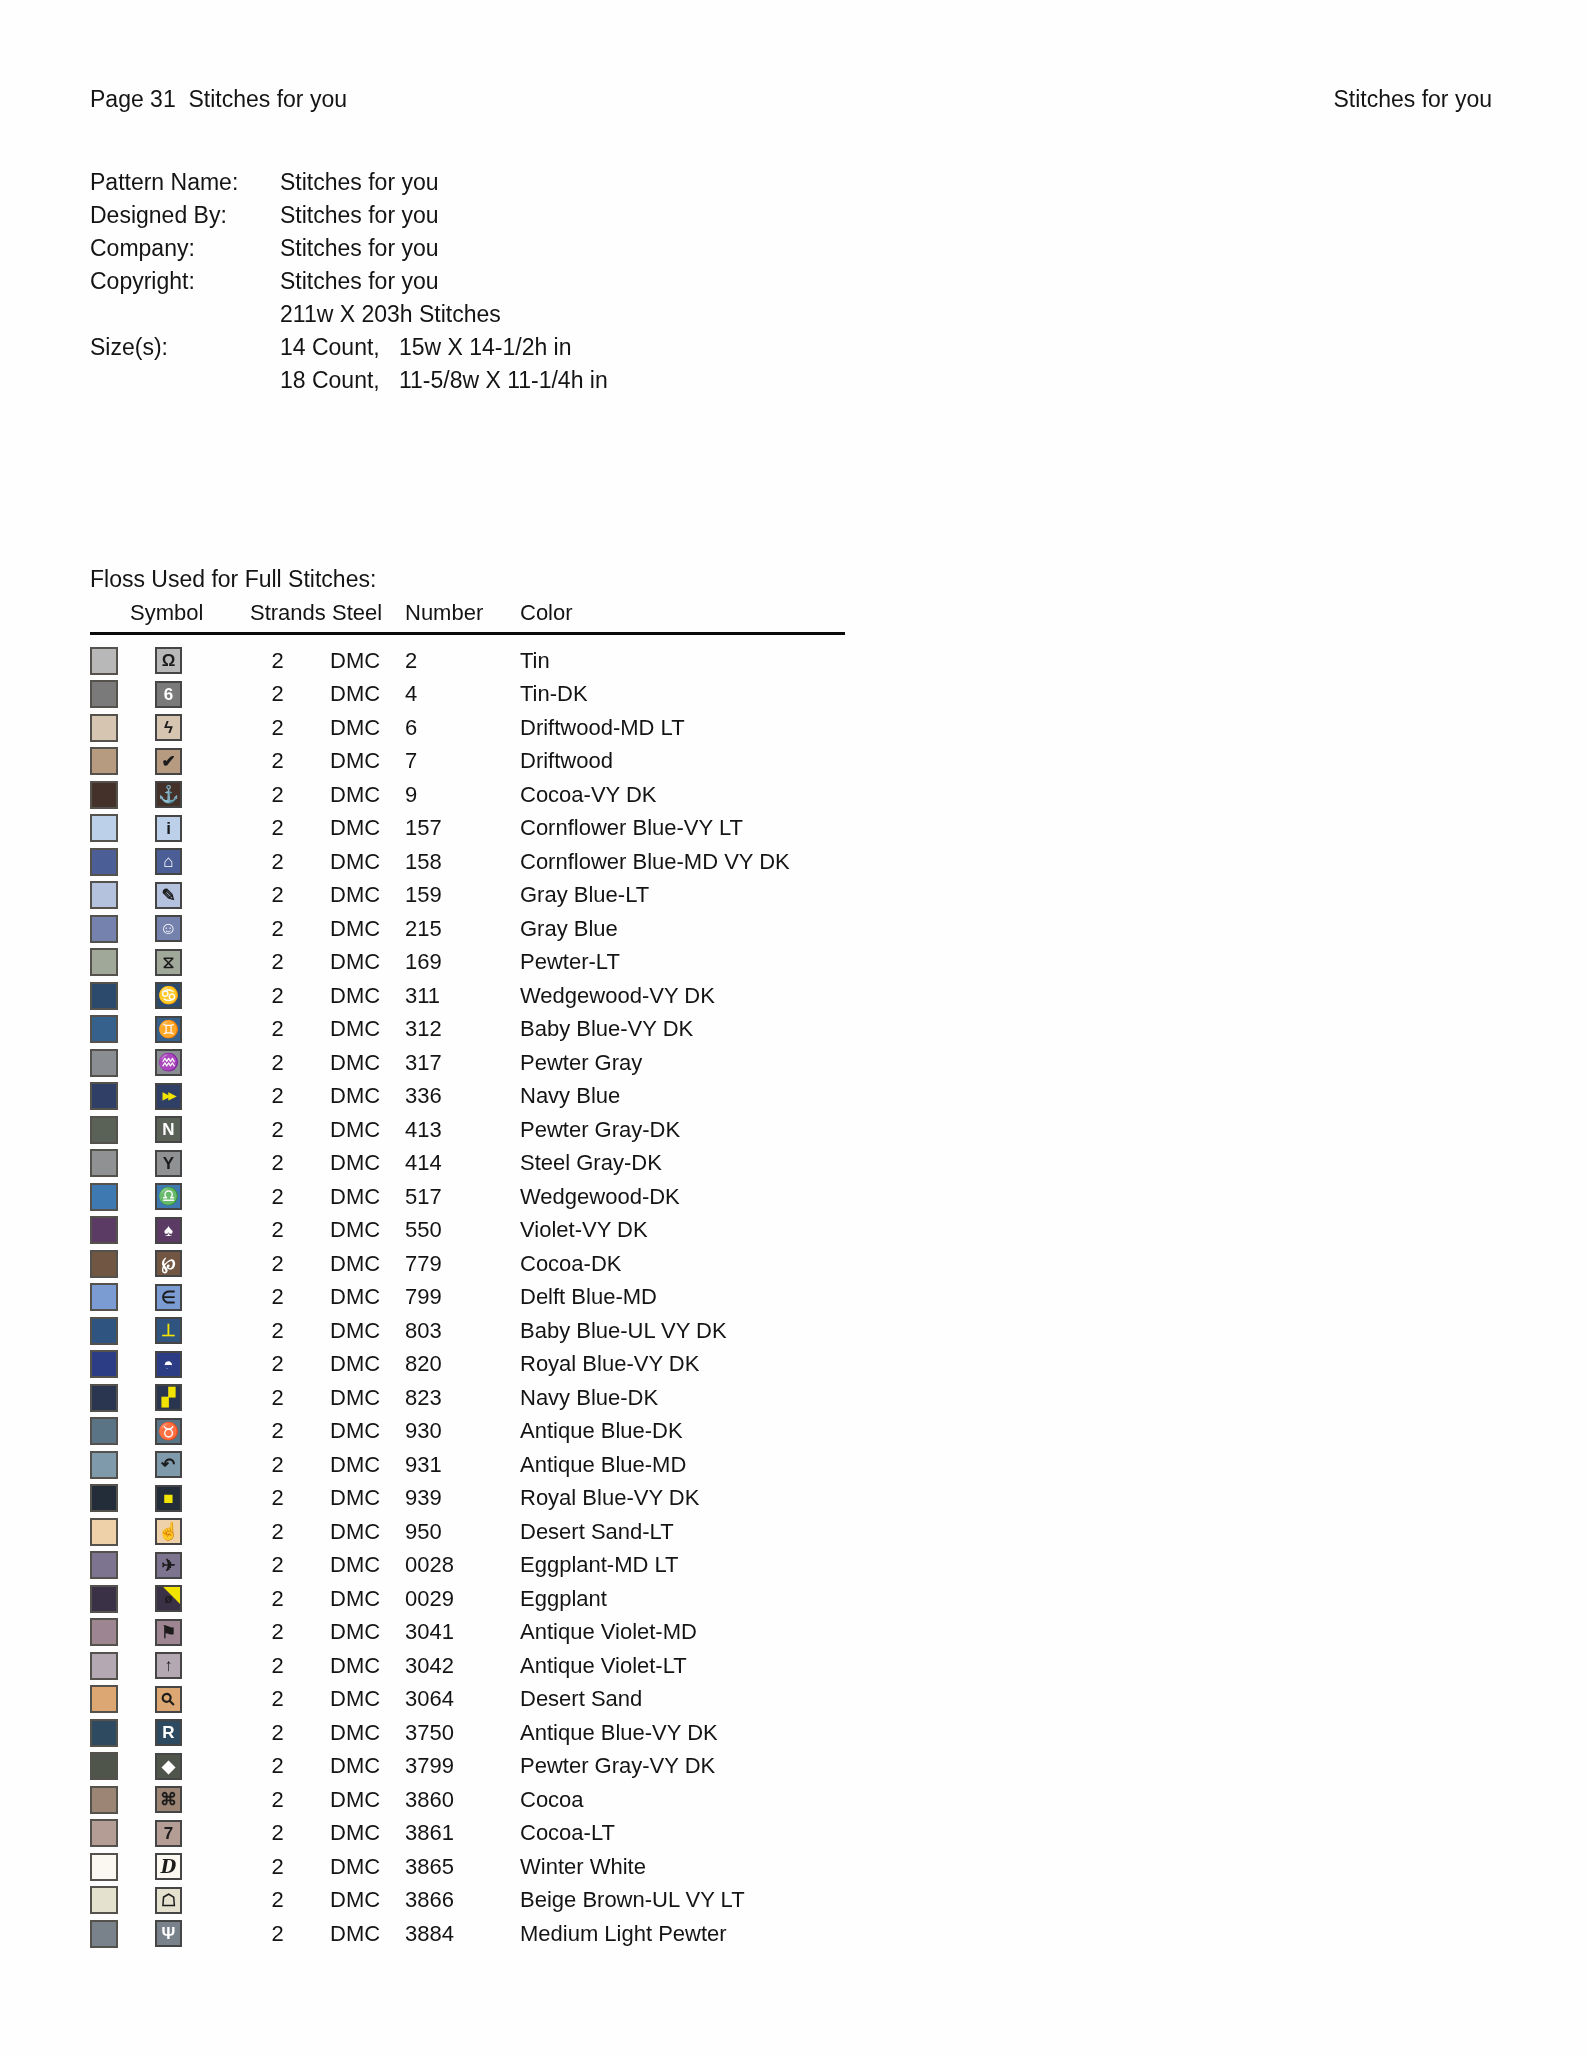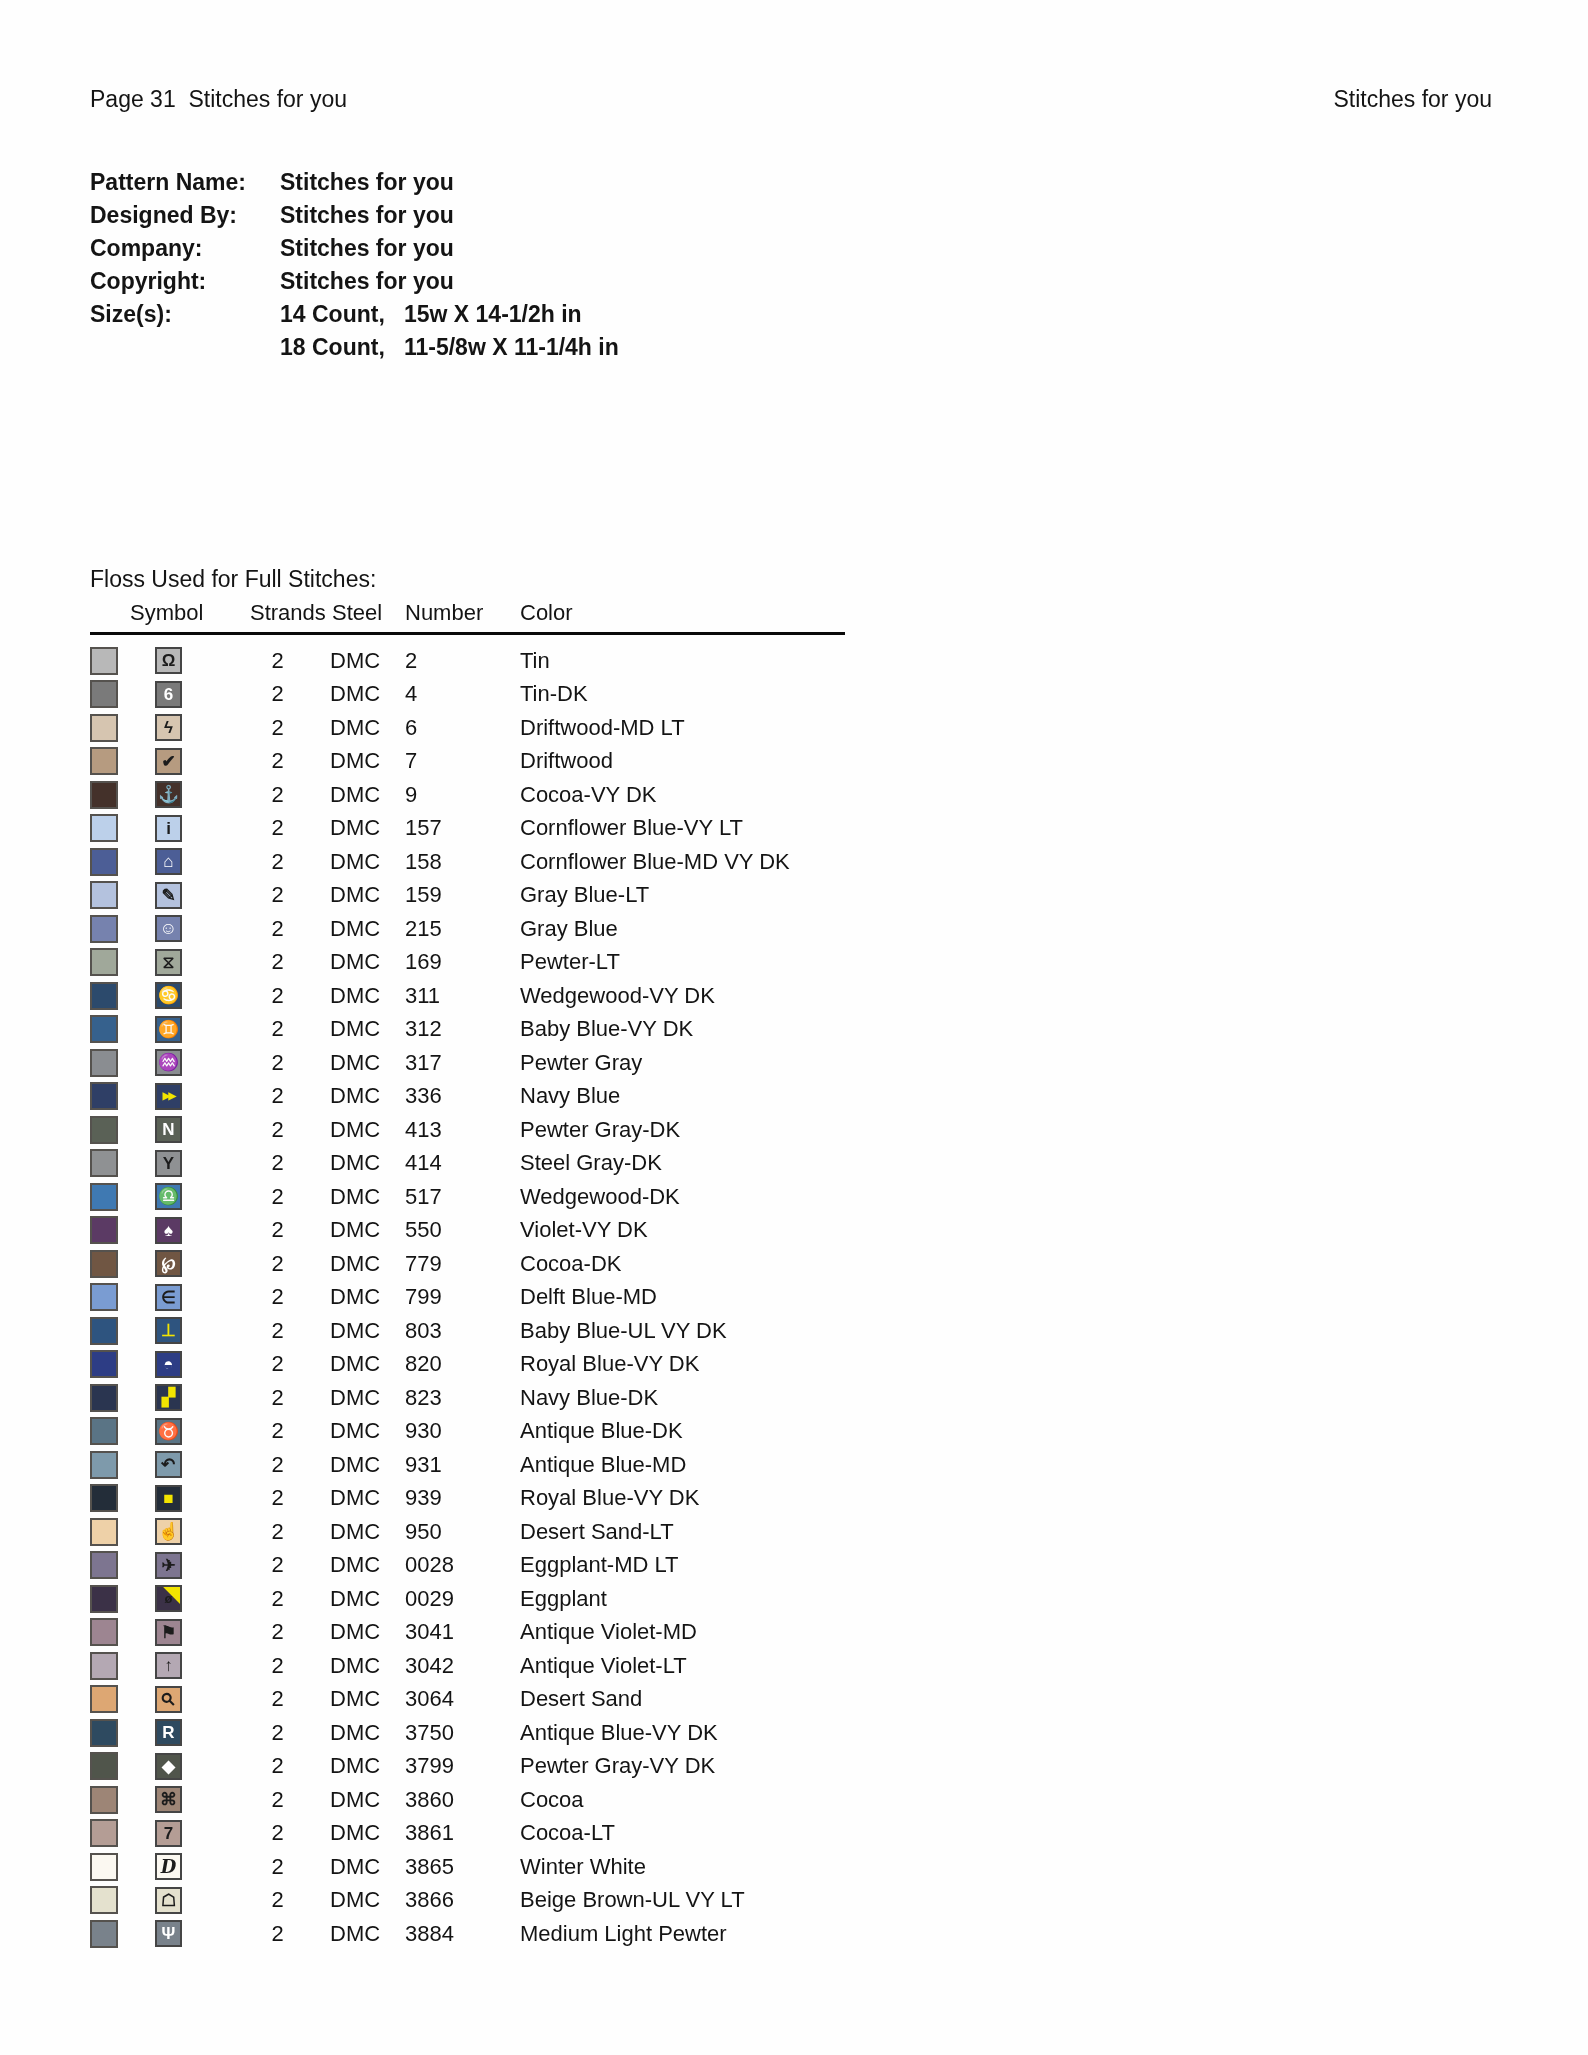--- a/index.html
+++ b/index.html
@@ -5,21 +5,21 @@
   html,body { margin:0; padding:0; background:#ffffff; }
   .page {
     position:relative; width:1588px; height:2055px; background:#fefefe;
     font-family:"Liberation Sans", sans-serif; color:#141414;
   }
   .header-row {
     position:absolute; top:86px; left:90px; right:96px;
     display:flex; justify-content:space-between; font-size:23px;
   }
   .hdr { white-space:pre; }
-  .info-block { position:absolute; top:166px; left:90px; font-size:23px;font-weight:bold; }
+  .info-block { position:absolute; top:166px; left:90px; font-size:23px; }
   .info-row { display:flex; height:33px; line-height:33px; }
   .info-label { width:190px; white-space:pre; }
   .info-value { white-space:pre; }
   .floss-title { position:absolute; top:566px; left:90px; font-size:23px; }
   .floss-table { position:absolute; top:598px; left:90px; width:900px; font-size:22px; }
   .thead { display:flex; height:34px; line-height:30px; }
   .th { white-space:pre; }
   .th-sp    { width:40px; }
   .th-sym   { width:120px; }
   .th-str   { width:82px; }
@@ -77,20 +77,24 @@
       </div>
       <div class="info-row">
         <span class="info-label">Company:</span>
         <span class="info-value">Stitches for you</span>
       </div>
       <div class="info-row">
         <span class="info-label">Copyright:</span>
         <span class="info-value">Stitches for you</span>
       </div>
       <div class="info-row">
+        <span class="info-label"></span>
+        <span class="info-value">211w X 203h Stitches</span>
+      </div>
+      <div class="info-row">
         <span class="info-label">Size(s):</span>
         <span class="info-value">14 Count,   15w X 14-1/2h in</span>
       </div>
       <div class="info-row">
         <span class="info-label"></span>
         <span class="info-value">18 Count,   11-5/8w X 11-1/4h in</span>
       </div>
     </div>
 
   <div class="floss-title">Floss Used for Full Stitches:</div>

